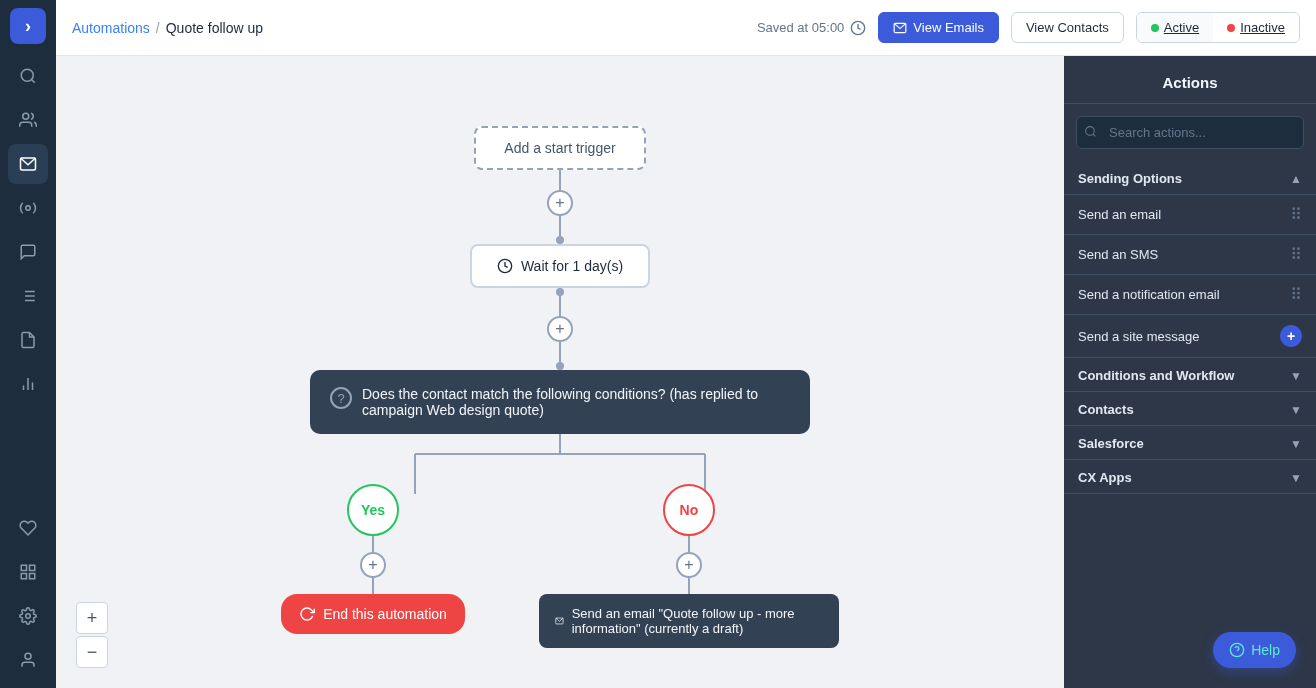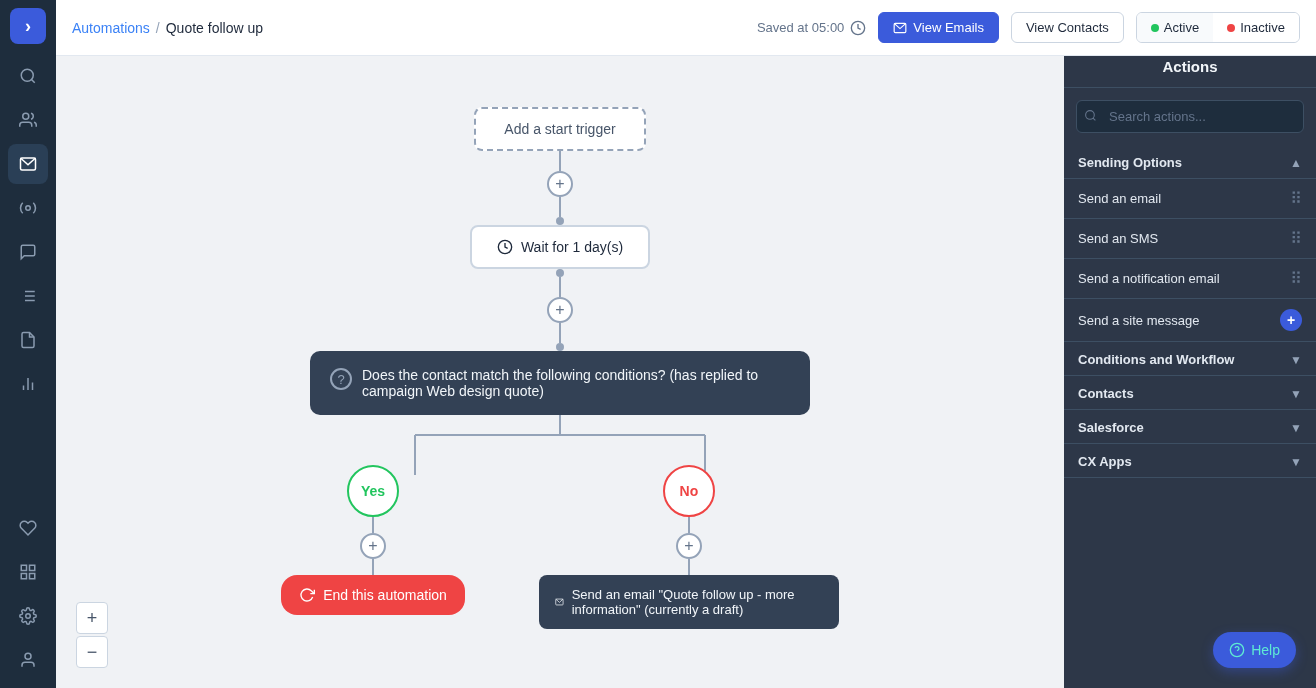--- a/index.html
+++ b/index.html
@@ -83,43 +83,44 @@
     .status-toggle {
       display: flex; align-items: center;
       border: 1px solid #cbd5e1;
       border-radius: 6px;
       overflow: hidden;
       font-size: 13px;
     }
     .status-opt {
       padding: 7px 14px;
       cursor: pointer;
-      display: flex; align-items: center; gap: 5px;
+      display: flex; align-items: center; gap: 5px; text-decoration: underline;
     }
     .status-opt.active-opt { background: #f8fafc; color: #1e293b; }
     .status-opt.inactive-opt { background: #fff; color: #1e293b; }
     .dot { width: 8px; height: 8px; border-radius: 50%; }
     .dot-green { background: #22c55e; }
     .dot-red { background: #ef4444; }
 
     
     .canvas {
       flex: 1;
       background: #f0f2f5;
       position: relative;
       overflow: hidden;
     }
     .canvas-inner {
       position: absolute;
       top: 0; left: 0; right: 0; bottom: 0;
       display: flex;
       flex-direction: column;
       align-items: center;
-      padding: 51px 20px;
+      padding: 40px 20px;
       overflow: auto;
+      justify-content: flex-end;
     }
 
     
     .flow-container {
       display: flex;
       flex-direction: column;
       align-items: center;
       gap: 0;
       position: relative;
     }
@@ -280,21 +281,21 @@
     
     .right-panel {
       width: 252px;
       background: #2d3748;
       display: flex;
       flex-direction: column;
       flex-shrink: 0;
       overflow-y: auto;
     }
     .panel-header {
-      padding: 2px 16px 12px;
+      padding: 18px 16px 12px;
       font-size: 15px;
       font-weight: 600;
       color: #f1f5f9;
       border-bottom: 1px solid #3d4f63;
       text-align: center;
     }
     .search-box {
       margin: 12px;
       position: relative;
     }

